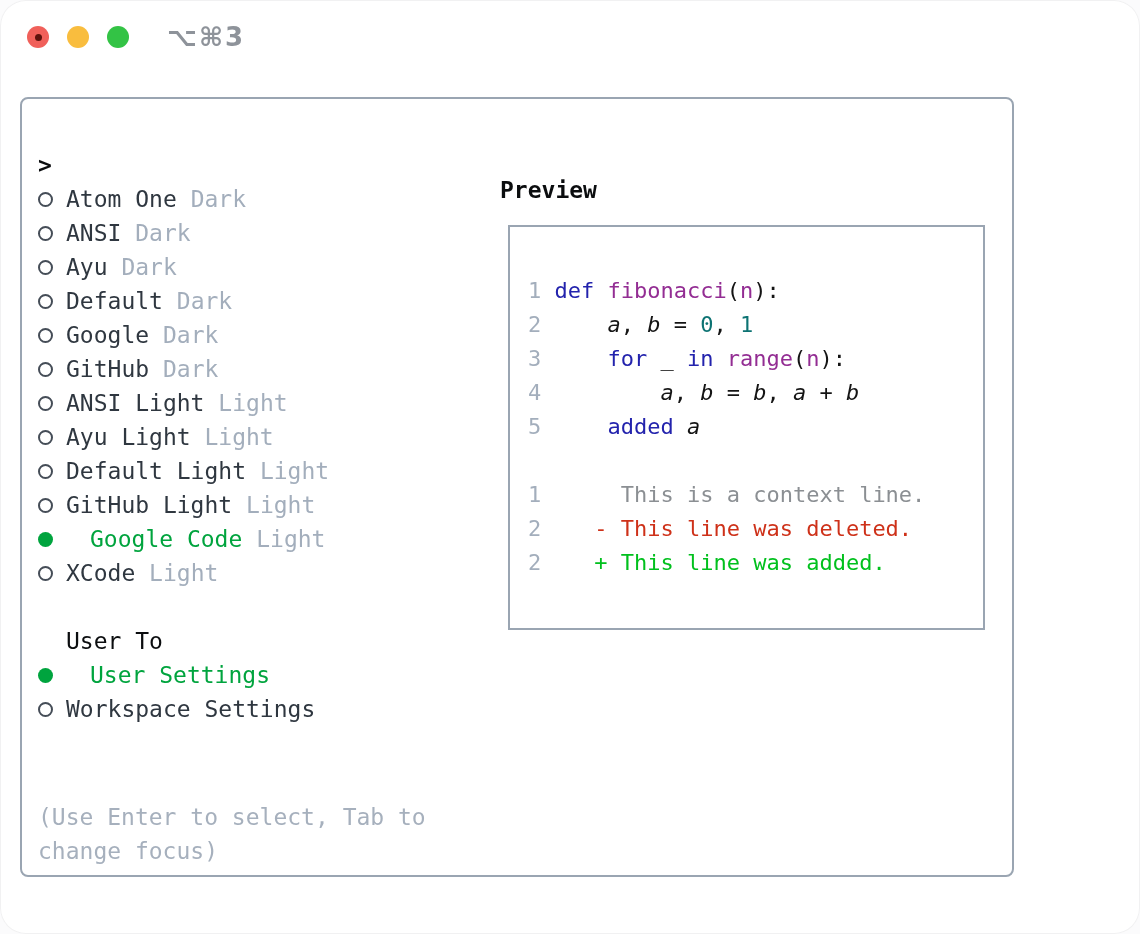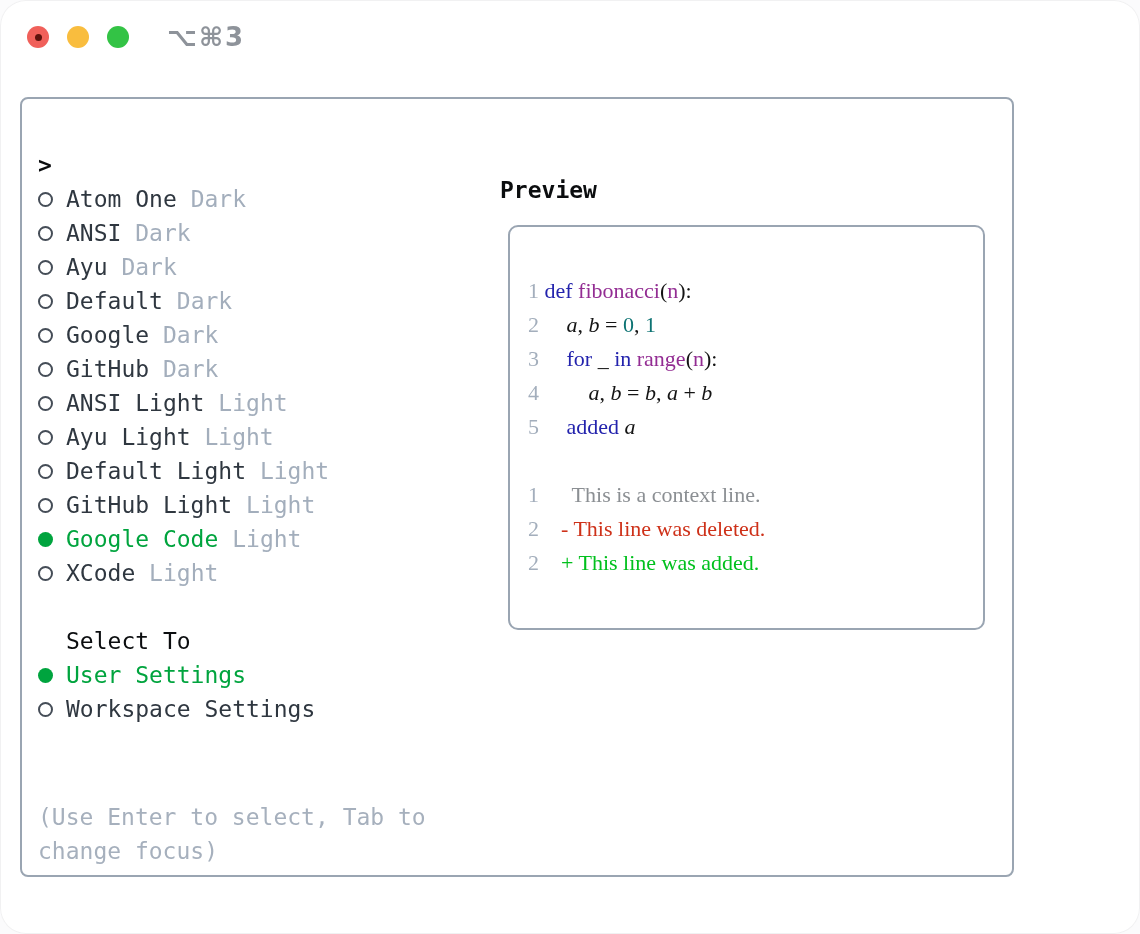--- a/index.html
+++ b/index.html
@@ -36,35 +36,35 @@
   .left-col{position:absolute;left:16px;top:49px;}
   .row{display:flex;align-items:center;height:34px;font-size:23px;color:var(--text-dark,#2f3740);}
   .marker{width:28px;display:flex;align-items:center;flex:none;}
   .prompt{font-weight:700;color:var(--text-black,#0b0d0f);}
   .header-text{font-weight:700;color:var(--text-black,#0b0d0f);white-space:pre;}
   .apply-header{color:var(--text-black,#0b0d0f);white-space:pre;}
   .dot{width:15px;height:15px;border:2px solid #454d57;border-radius:50%;box-sizing:border-box;}
   .dot.filled{border:none;background:var(--accent-green,#00a43e);}
   .opt-text{white-space:pre;}
   .opt-name{color:var(--text-dark,#2f3740);}
-  .opt-name.selected{color:var(--accent-green,#00a43e);}
+  .opt-name.selected{color:var(--accent-green,#00a43e);margin-left:24px;}
   .opt-suffix{color:var(--muted,#a3aebc);}
   .spacer{height:34px;}
   .help{
     width:436px;font-size:23px;line-height:34px;
     color:var(--help,#a6b0bd);white-space:pre-wrap;margin-top:40px;
   }
   
   .right-col{position:absolute;left:478px;top:49px;width:500px;margin-top:25px;}
   .preview-title{height:34px;line-height:34px;font-size:23px;font-weight:700;
     color:var(--text-black,#0b0d0f);}
   .preview-box{
     margin-left:8px;margin-top:18px;width:477px;height:405px;
-    border:2px solid var(--border,#9aa5b2);border-radius:10px;box-sizing:border-box;
-    background:#fff;overflow:hidden;font-family:Liberation Serif, serif;
+    border:2px solid var(--border,#9aa5b2);border-radius:0;box-sizing:border-box;
+    background:#fff;overflow:hidden;
   }
   #preview-code{padding:47px 0 0 18px;}
   .code-line{white-space:pre;height:34px;line-height:34px;font-size:22px;}
   .ln{color:var(--num,#a3aebc);}
   .tok-pln{color:var(--pln,#141414);}
   .tok-kw{color:var(--kw,#2323ad);}
   .tok-fn{color:var(--fn,#932d93);}
   .tok-lit{color:var(--lit,#0d7373);}
   .tok-var{color:var(--pln,#141414);font-style:italic;}
   .tok-ctx{color:var(--ctx,#8b8f93);}
@@ -159,21 +159,21 @@
           <div class="row">
             <span class="marker">
               <span class="dot"></span>
             </span>
             <span class="opt-text"><span class="opt-name">XCode</span> <span class="opt-suffix">Light</span></span>
           </div>
         </div>
       <div class="spacer"></div>
       <div class="row">
         <span class="marker"></span>
-        <span class="apply-header">Select To</span>
+        <span class="apply-header">User To</span>
       </div>
       <div id="apply-list">
           <div class="row">
             <span class="marker">
               <span class="dot filled"></span>
             </span>
             <span class="opt-text"><span class="opt-name selected">User Settings</span></span>
           </div>
           <div class="row">
             <span class="marker">

